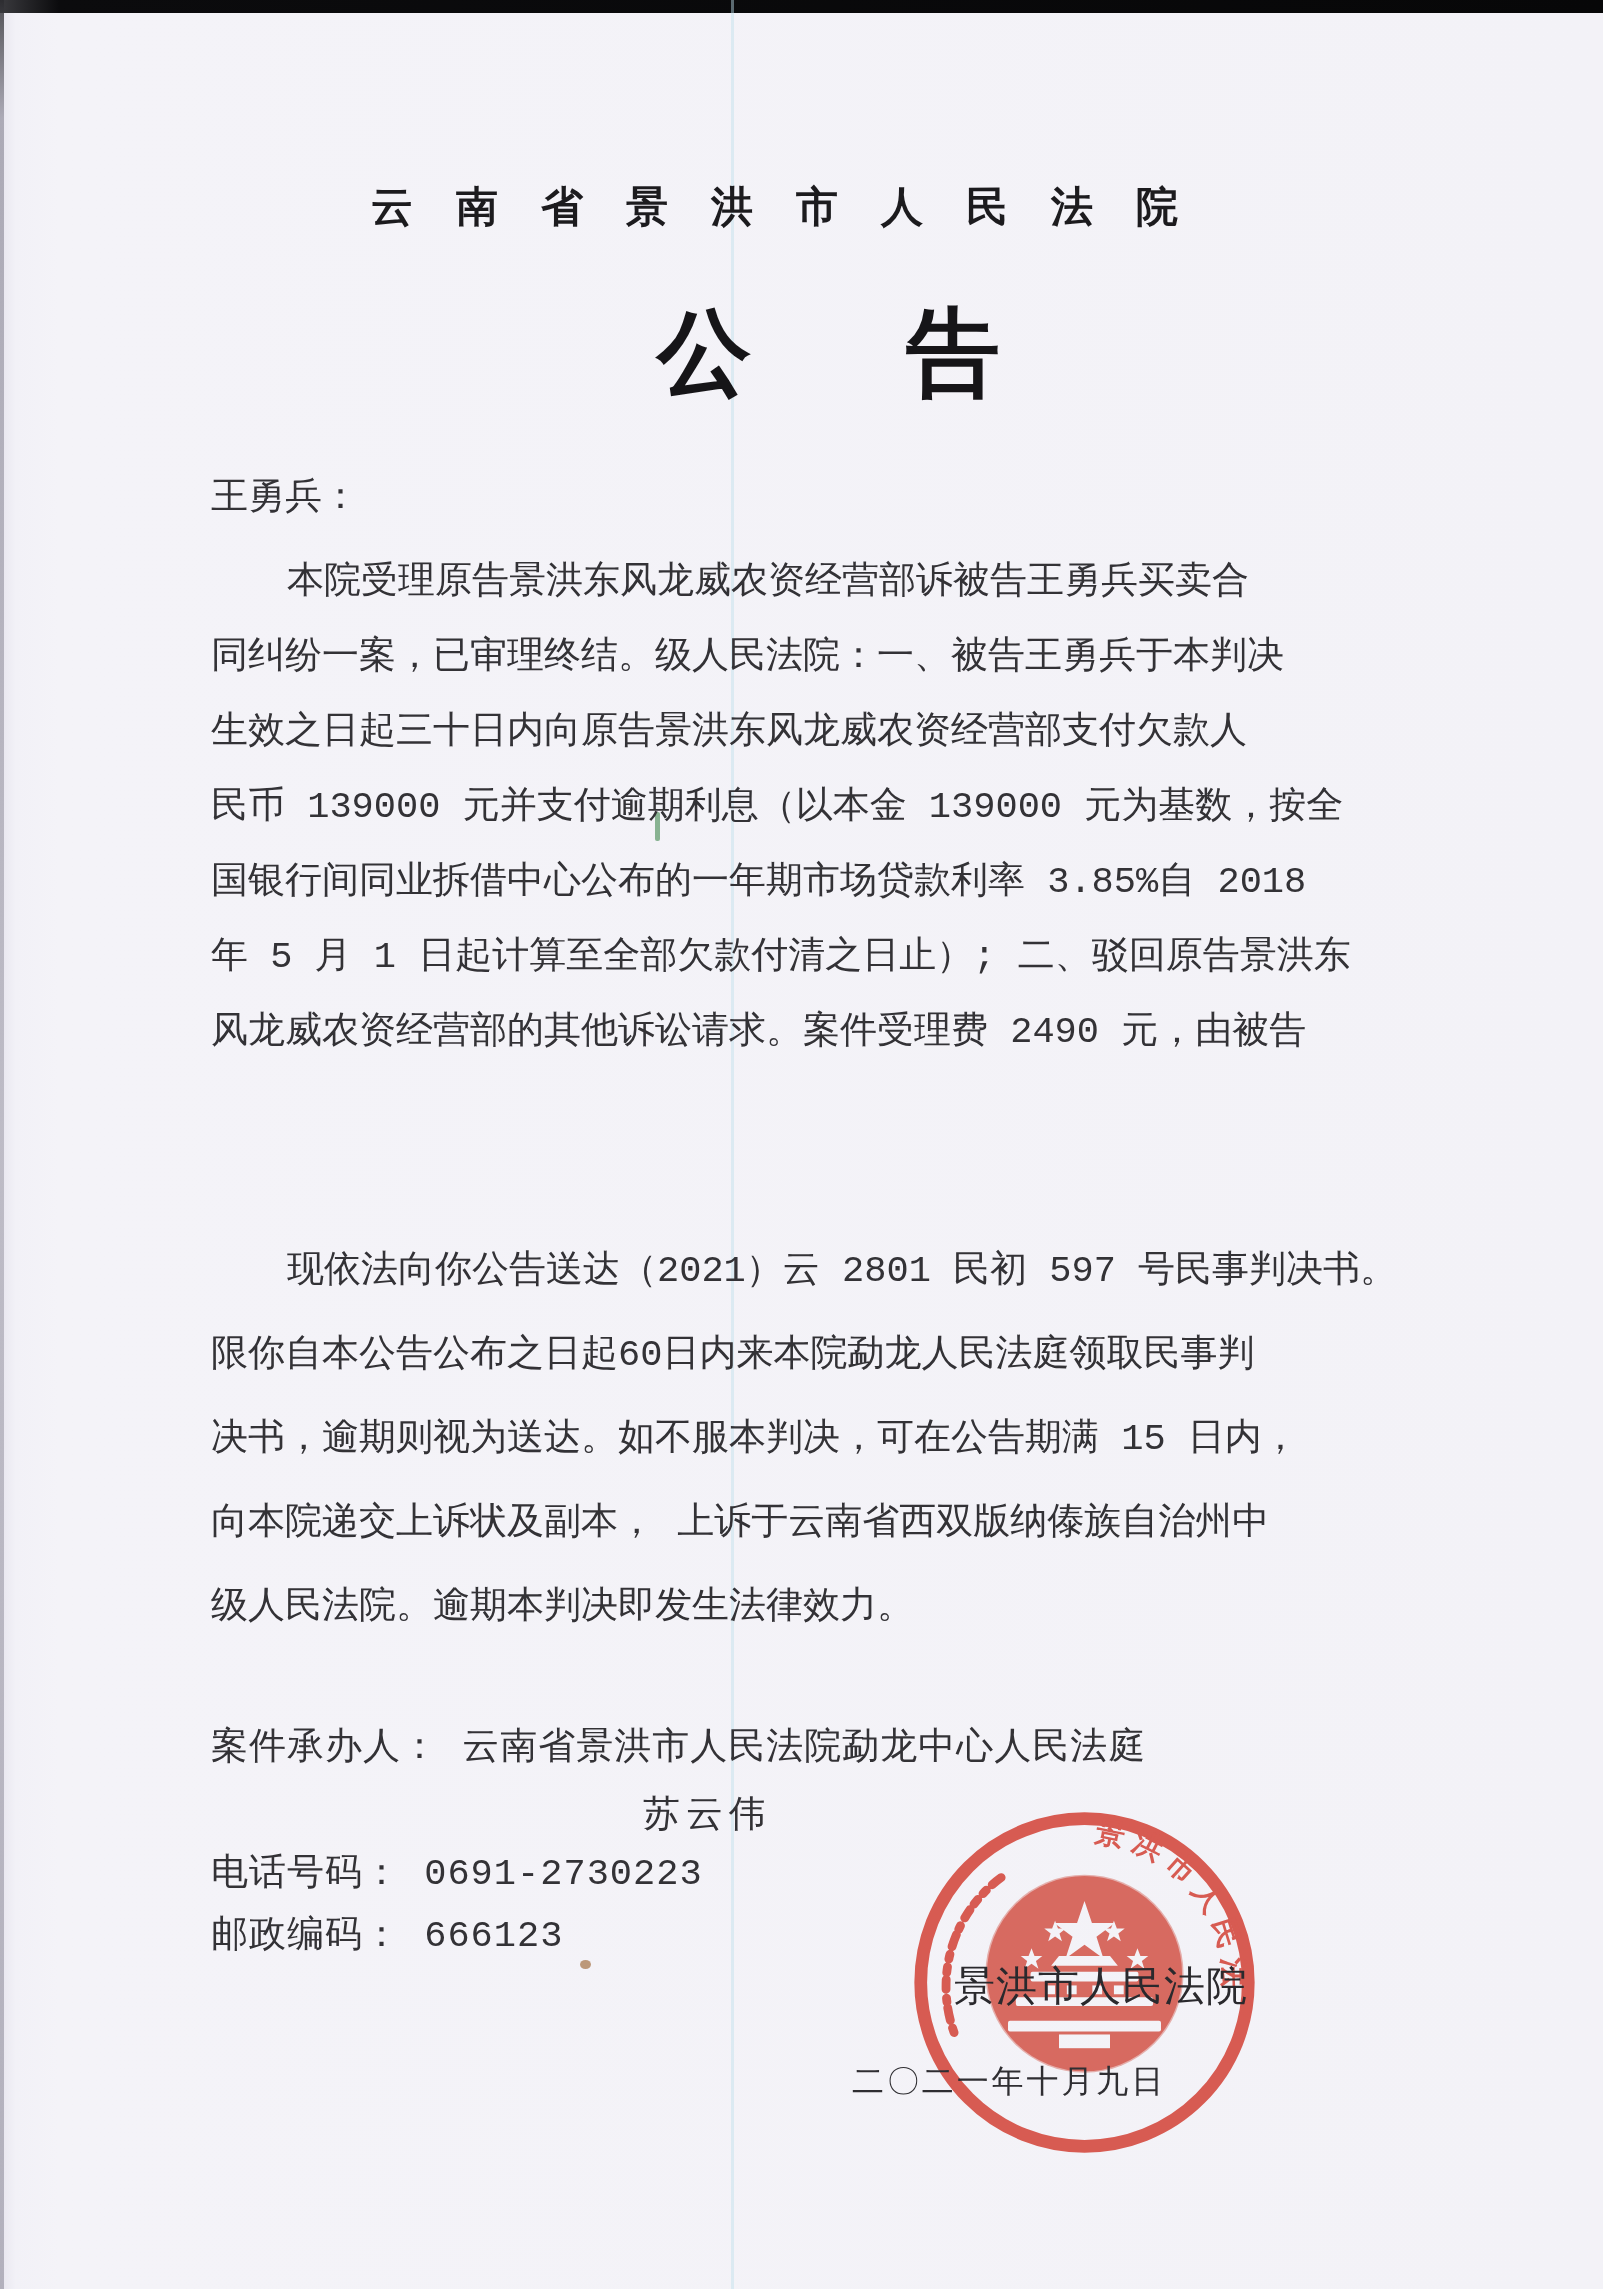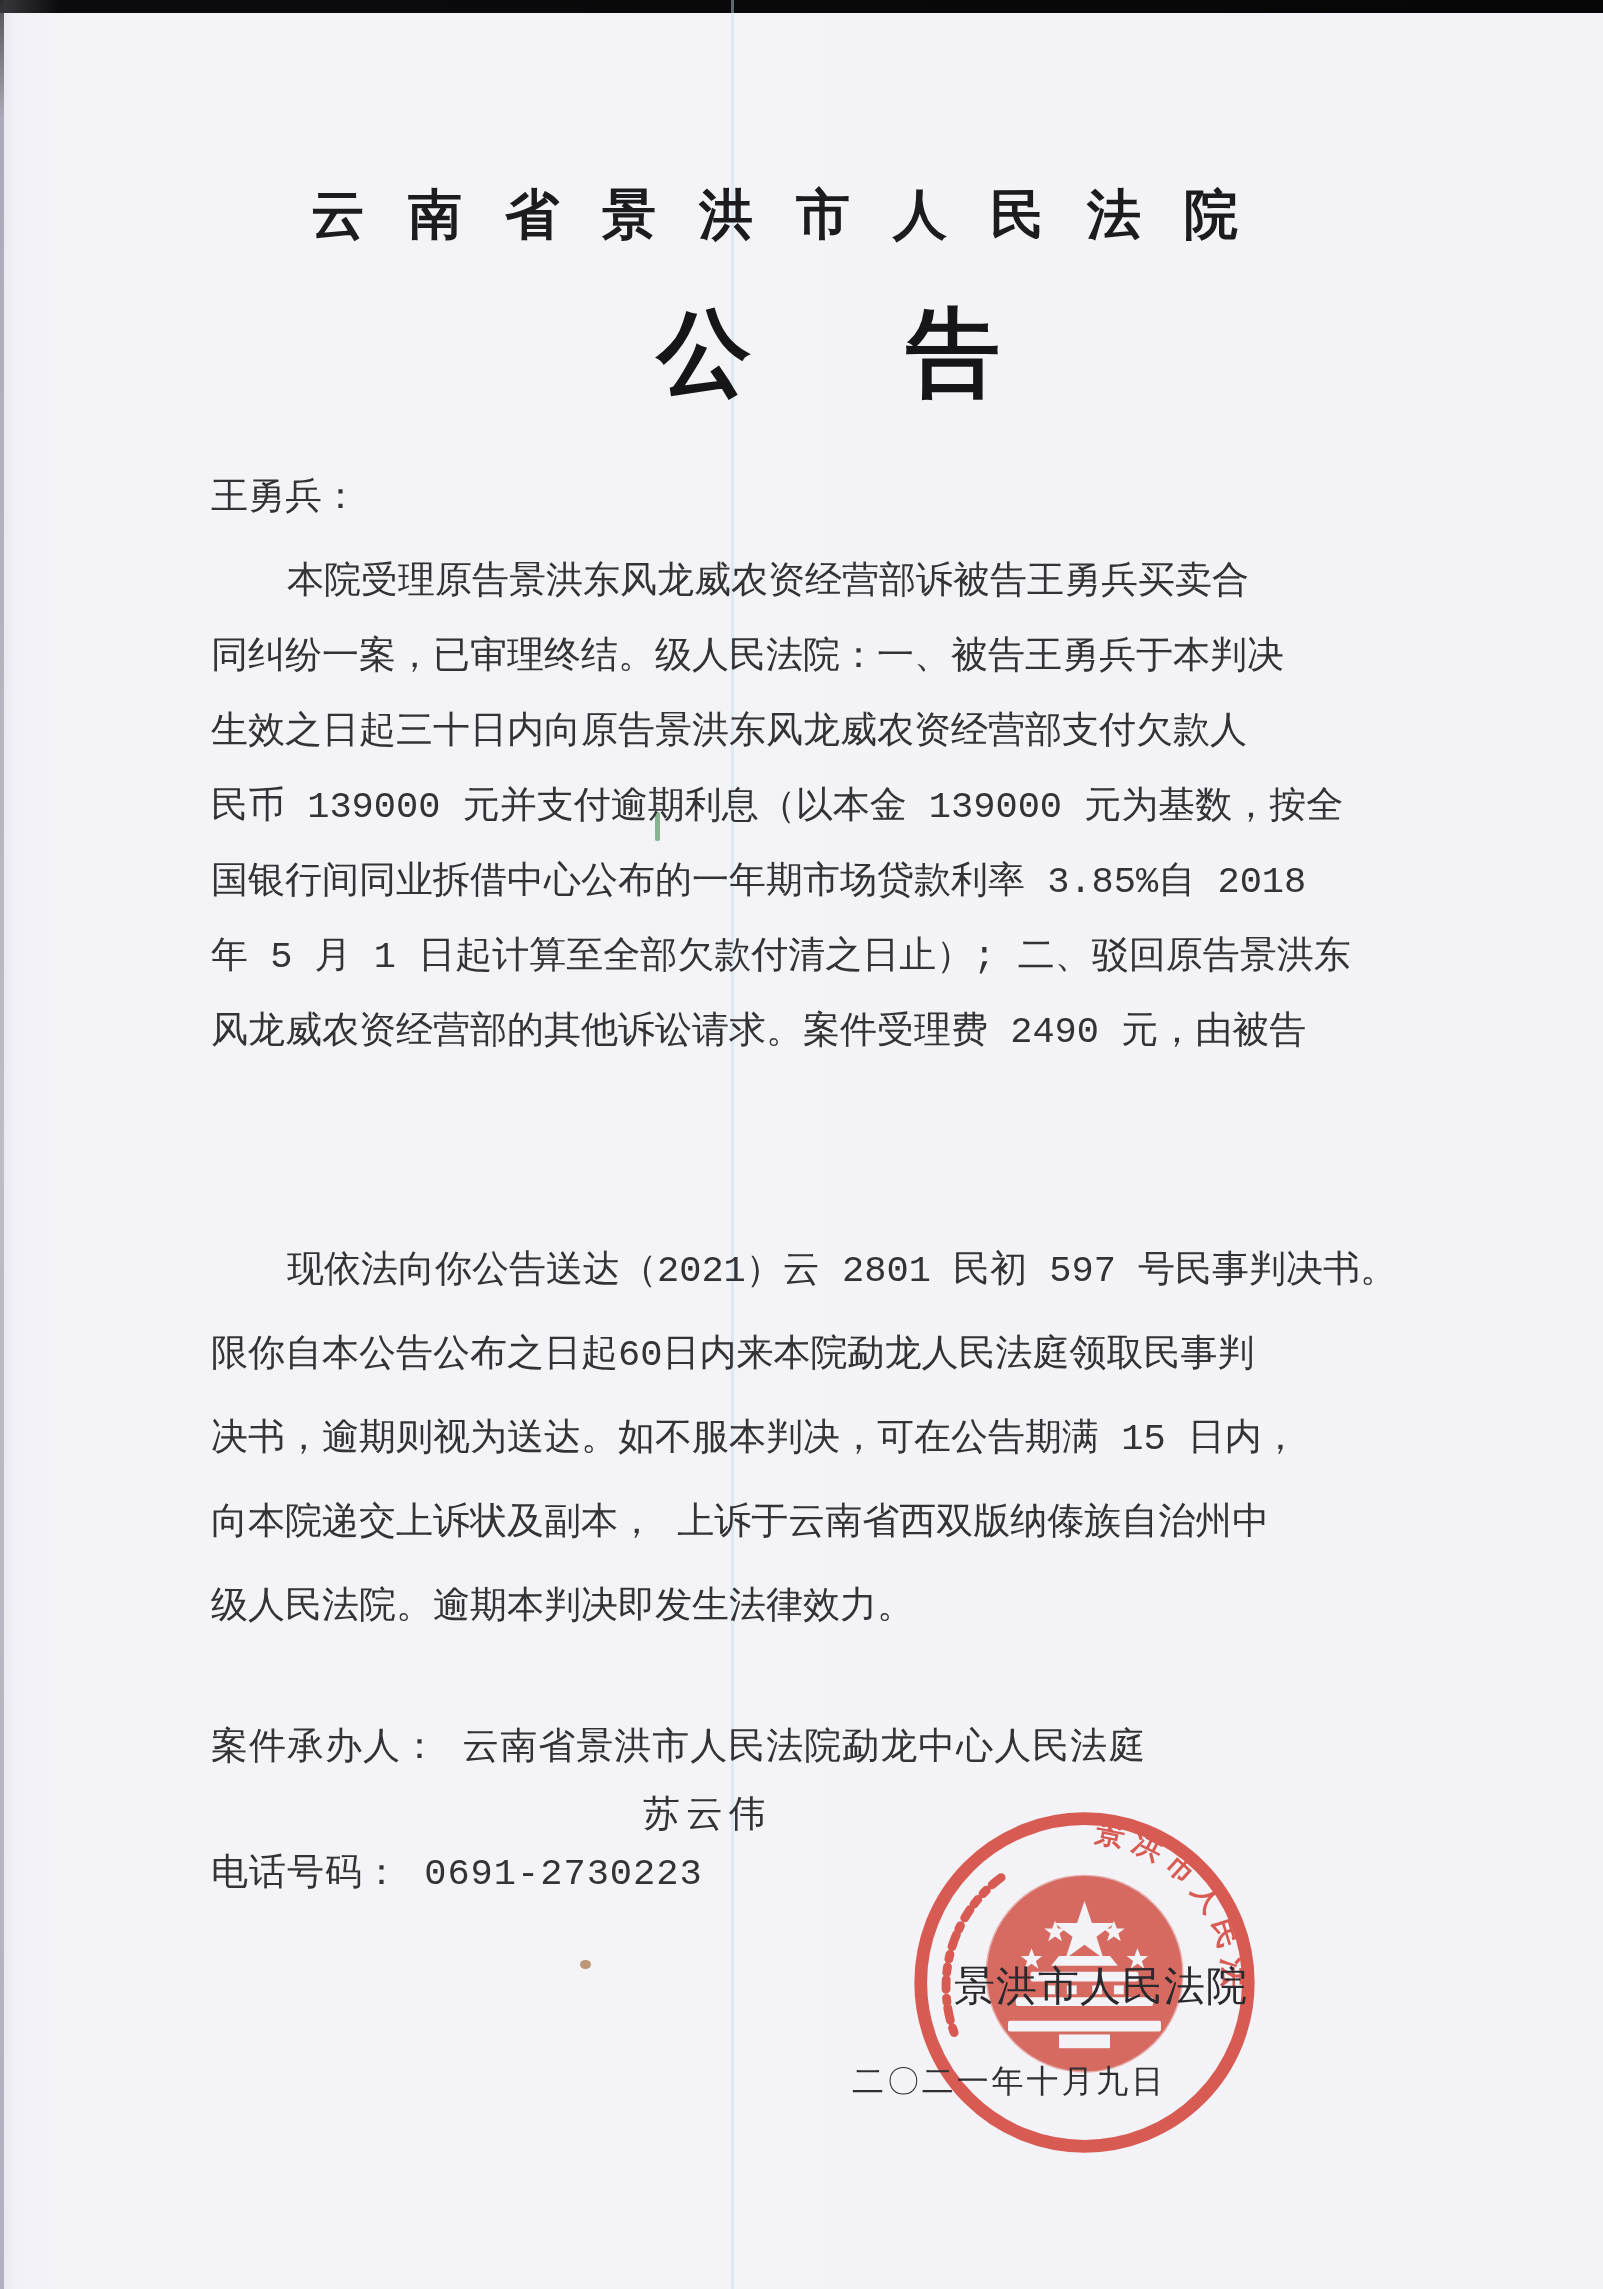--- a/index.html
+++ b/index.html
@@ -20,21 +20,21 @@
     background:linear-gradient(180deg,#2a2a2e 0,#9d9ba8 118px,#b3b1bc 50%,#a5a3b0 100%);opacity:.8;}
   .scan-streak{position:absolute;left:731px;top:0;width:2.9px;height:2290px;
     background:#bfe0ea;opacity:.45;}
   .speck-brown{position:absolute;left:580px;top:1960px;width:10.8px;height:8.8px;
     background:#a9794f;border-radius:50%;opacity:.75;}
   .speck-green{position:absolute;left:655px;top:812px;width:4.9px;height:29px;
     background:#2f7d3e;opacity:.55;border-radius:2px;}
   
   .court-title{
     position:absolute;left:211px;top:179px;width:1127px;margin:0;
-    font-size:54px;font-weight:bold;text-align:center;
+    font-size:42px;font-weight:bold;text-align:center;
     letter-spacing:43px;text-indent:43px;color:#1c1b1e;white-space:nowrap;
   }
   .notice-title{
     position:absolute;left:211px;top:302px;width:1235px;
     display:flex;justify-content:center;gap:155px;
     font-size:94px;font-weight:bold;color:#161518;line-height:102px;
   }
   
   .bodyblock{position:absolute;left:211px;width:1031px;font-size:37px;}
   .line{display:block;text-align:justify;text-align-last:justify;
@@ -98,20 +98,23 @@
     <div class="line short">级人民法院。逾期本判决即发生法律效力。</div>
   </div>
 
   <div class="bodyblock handler">
     <div class="line short footline">案件承办人： 云南省景洪市人民法院勐龙中心人民法庭</div>
   </div>
   <div class="handler-name">苏云伟</div>
   <div class="bodyblock phone">
     <div class="line short footline">电话号码： 0691-2730223</div>
   </div>
+  <div class="bodyblock postcode">
+    <div class="line short footline">邮政编码： 666123</div>
+  </div>
 
   <div class="seal">
     <svg width="355" height="355" viewBox="0 0 362 362">
       <g opacity="0.88">
 
         <circle cx="181" cy="181" r="167" fill="none" stroke="#d4473c" stroke-width="13"></circle>
 
         <g transform="translate(181,172)">
           <circle cx="0" cy="0" r="101" fill="#cf4639" opacity="0.9"></circle>
           <circle cx="0" cy="0" r="101" fill="none" stroke="#f4f3f8" stroke-width="3" opacity="0.5"></circle>

